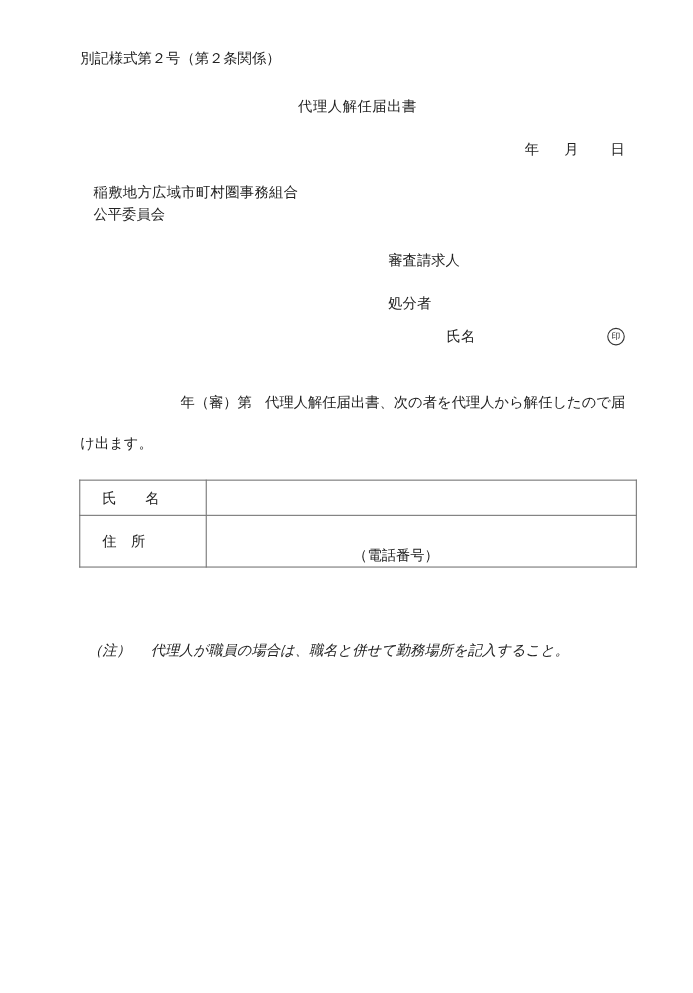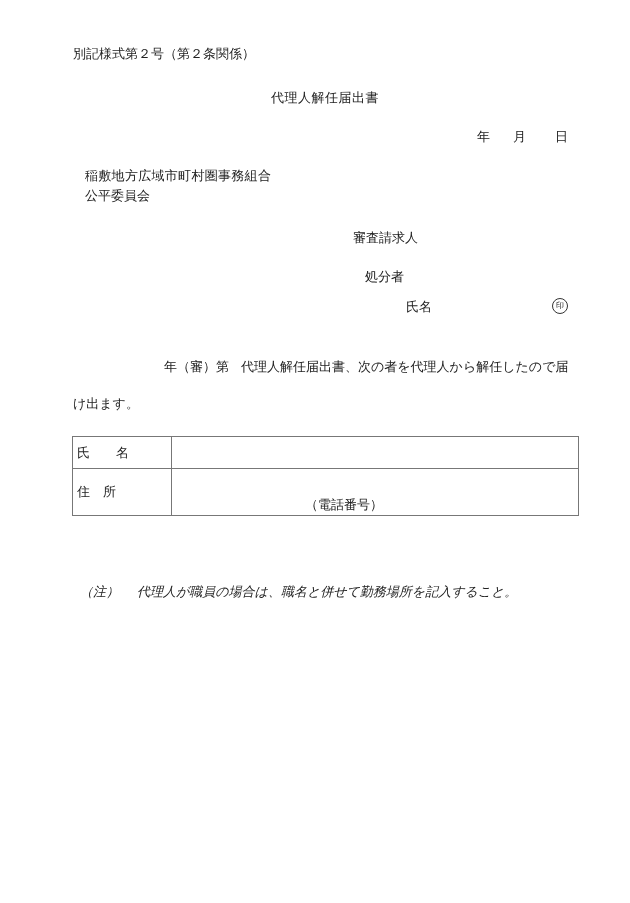--- a/index.html
+++ b/index.html
@@ -9,32 +9,32 @@
       color: #222222; font-size: 13px;
     }
     .abs { position: absolute; white-space: nowrap; line-height: 16px; }
     #form-id { left: 73px; top: 46px; }
     #doc-title { left: 271px; top: 90px; letter-spacing: 0.5px; }
     #date-line { left: 477px; top: 129px; }
     #date-line span { display: inline-block; }
     #addressee1 { left: 85px; top: 168px; letter-spacing: 0.3px; }
     #addressee2 { left: 85px; top: 188px; }
     #requester { left: 353px; top: 230px; text-align: center; }
-    #disposer { left: 353px; top: 269px; margin-left: 12px; }
+    #disposer { left: 353px; top: 269px; }
     #name-label { left: 406px; top: 299px; }
     #seal { left: 552px; top: 298px; width: 14px; height: 14px; border: 1px solid #333; border-radius: 50%;
             font-size: 8px; line-height: 14px; text-align: center; }
     #body-text1 { left: 164px; top: 359px; }
     #body-text1 .gap { display: inline-block; width: 12px; }
     #body-text2 { left: 73px; top: 396px; }
     table#info-table {
       position: absolute; left: 72px; top: 436px; width: 507px;
       border-collapse: collapse; font-size: 13px;
     }
-    #info-table td { border: 1px solid #777; padding: 0 0 0 4px; vertical-align: middle; }
+    #info-table td { border: 1px solid #777; padding: 0 0 0 20px; vertical-align: middle; }
     #info-table td.label { width: 94px; }
     #info-table tr.r1 td { height: 31px; }
     #info-table tr.r2 td { height: 31px; }
     #info-table tr.r3 td { height: 46px; }
     #info-table tr.r4 td { height: 31px; }
     #info-table td.value { position: relative; }
     #phone-label { position: absolute; left: 133px; top: 27px; white-space: nowrap; }
     #note { left: 80px; top: 584px; font-style: italic; }
     #note .gap { display: inline-block; width: 18px; }
   </style>

